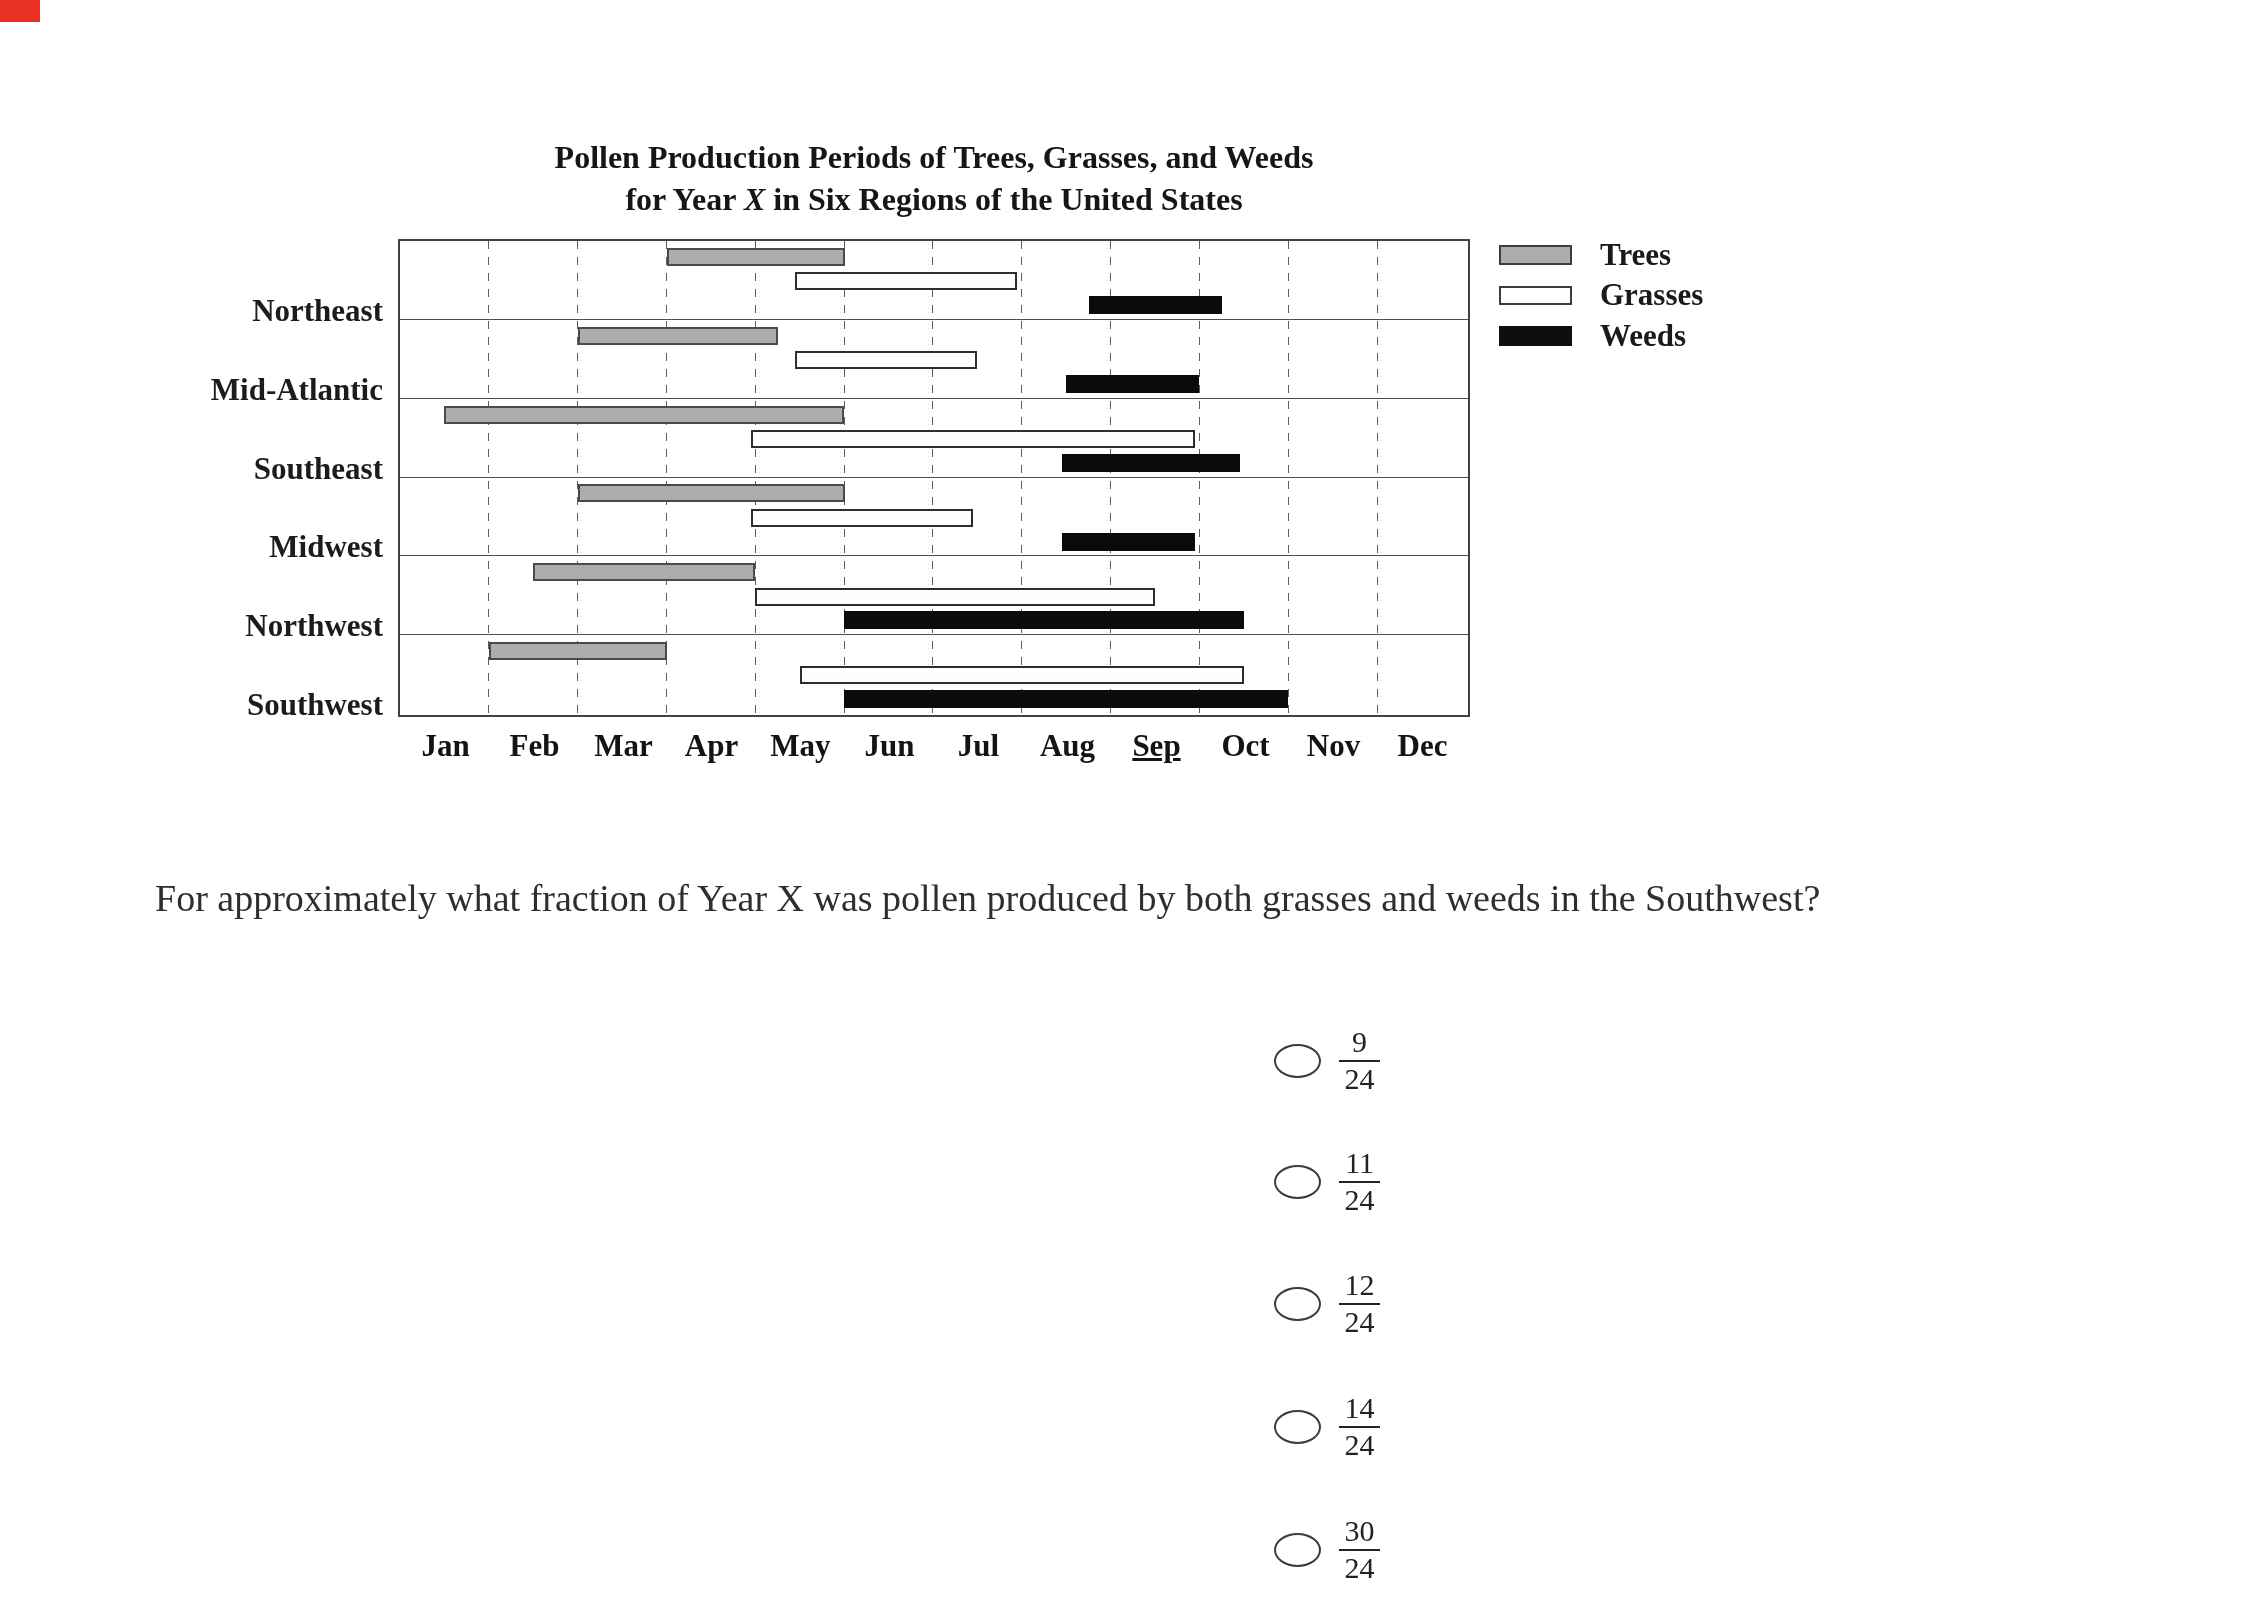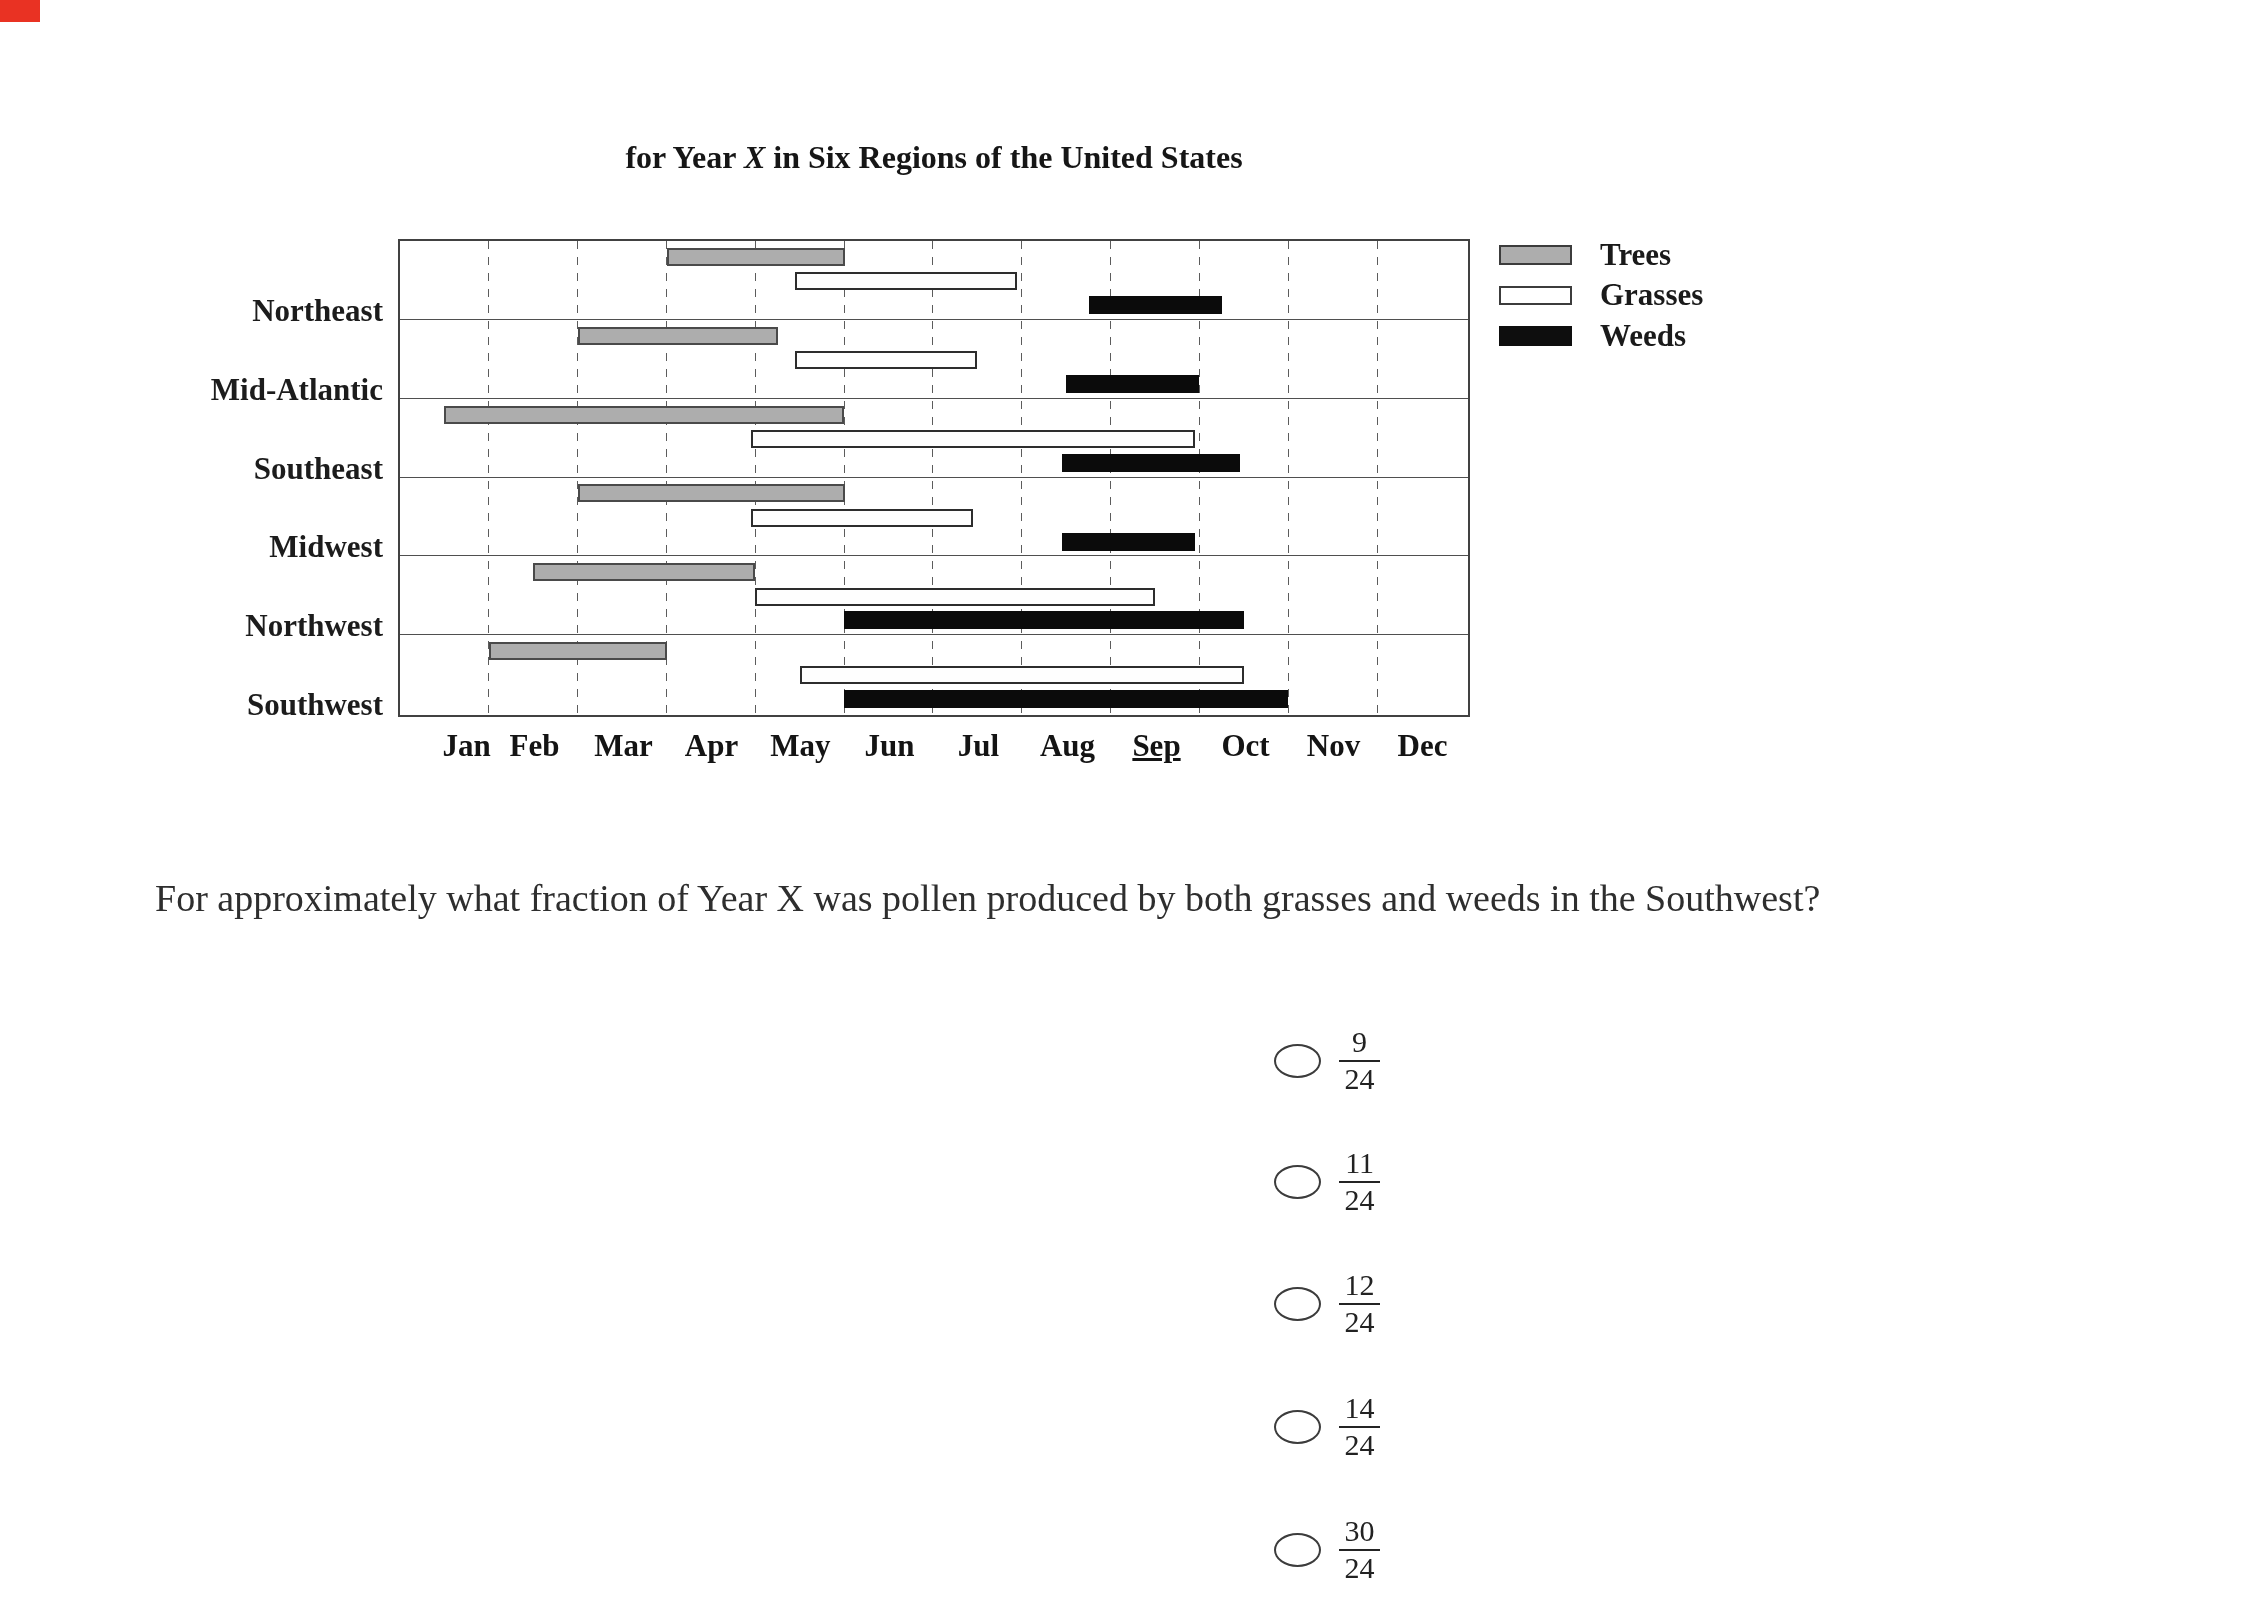--- a/index.html
+++ b/index.html
@@ -64,20 +64,21 @@
 </style>
 </head>
 <body>
 
 <div class="page">
 
   <div class="corner-marker" style="background: rgb(233, 50, 35);"></div>
 
   <div>
     <div class="chart-title">
+      <div>Pollen Production Periods of Trees, Grasses, and Weeds</div>
       <div><span>for Year </span><em>X</em><span> in Six Regions of the United States</span></div>
     </div>
 
     <div class="plot" id="plot">
         <div class="vgrid" style="left: 88px;"></div>
         <div class="vgrid" style="left: 177px;"></div>
         <div class="vgrid" style="left: 266px;"></div>
         <div class="vgrid" style="left: 355px;"></div>
         <div class="vgrid" style="left: 444px;"></div>
         <div class="vgrid" style="left: 532px;"></div>
@@ -112,21 +113,21 @@
       </div>
     <div id="region-labels">
         <div class="region-label" style="top: 260px;">Northeast</div>
         <div class="region-label" style="top: 339px;">Mid-Atlantic</div>
         <div class="region-label" style="top: 418px;">Southeast</div>
         <div class="region-label" style="top: 496px;">Midwest</div>
         <div class="region-label" style="top: 575px;">Northwest</div>
         <div class="region-label" style="top: 654px;">Southwest</div>
       </div>
     <div id="month-labels">
-        <div class="month-label" style="left: 422px; width: 89px;">Jan</div>
+        <div class="month-label" style="left: 401px; width: 89px;">Jan</div>
         <div class="month-label" style="left: 490px; width: 89px;">Feb</div>
         <div class="month-label" style="left: 579px; width: 89px;">Mar</div>
         <div class="month-label" style="left: 667px; width: 89px;">Apr</div>
         <div class="month-label" style="left: 756px; width: 89px;">May</div>
         <div class="month-label" style="left: 845px; width: 89px;">Jun</div>
         <div class="month-label" style="left: 934px; width: 89px;">Jul</div>
         <div class="month-label" style="left: 1023px; width: 89px;">Aug</div>
         <div class="month-label" style="left: 1112px; width: 89px; text-decoration: underline;">Sep</div>
         <div class="month-label" style="left: 1201px; width: 89px;">Oct</div>
         <div class="month-label" style="left: 1289px; width: 89px;">Nov</div>

